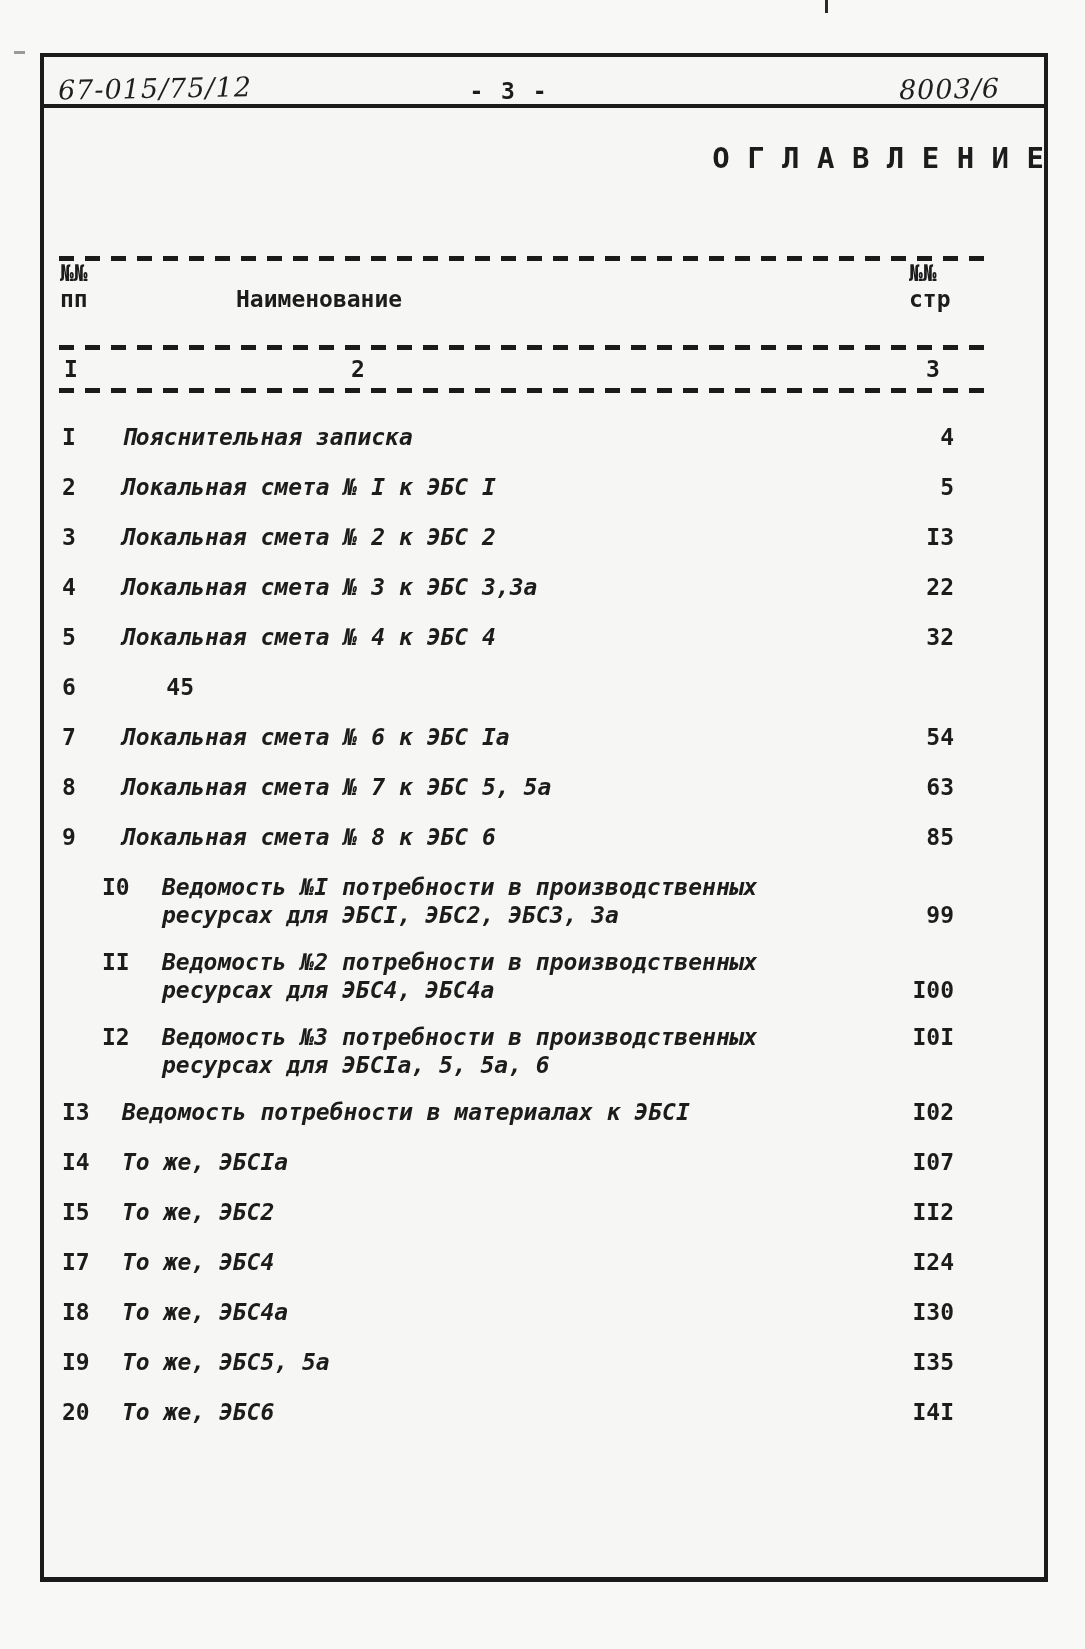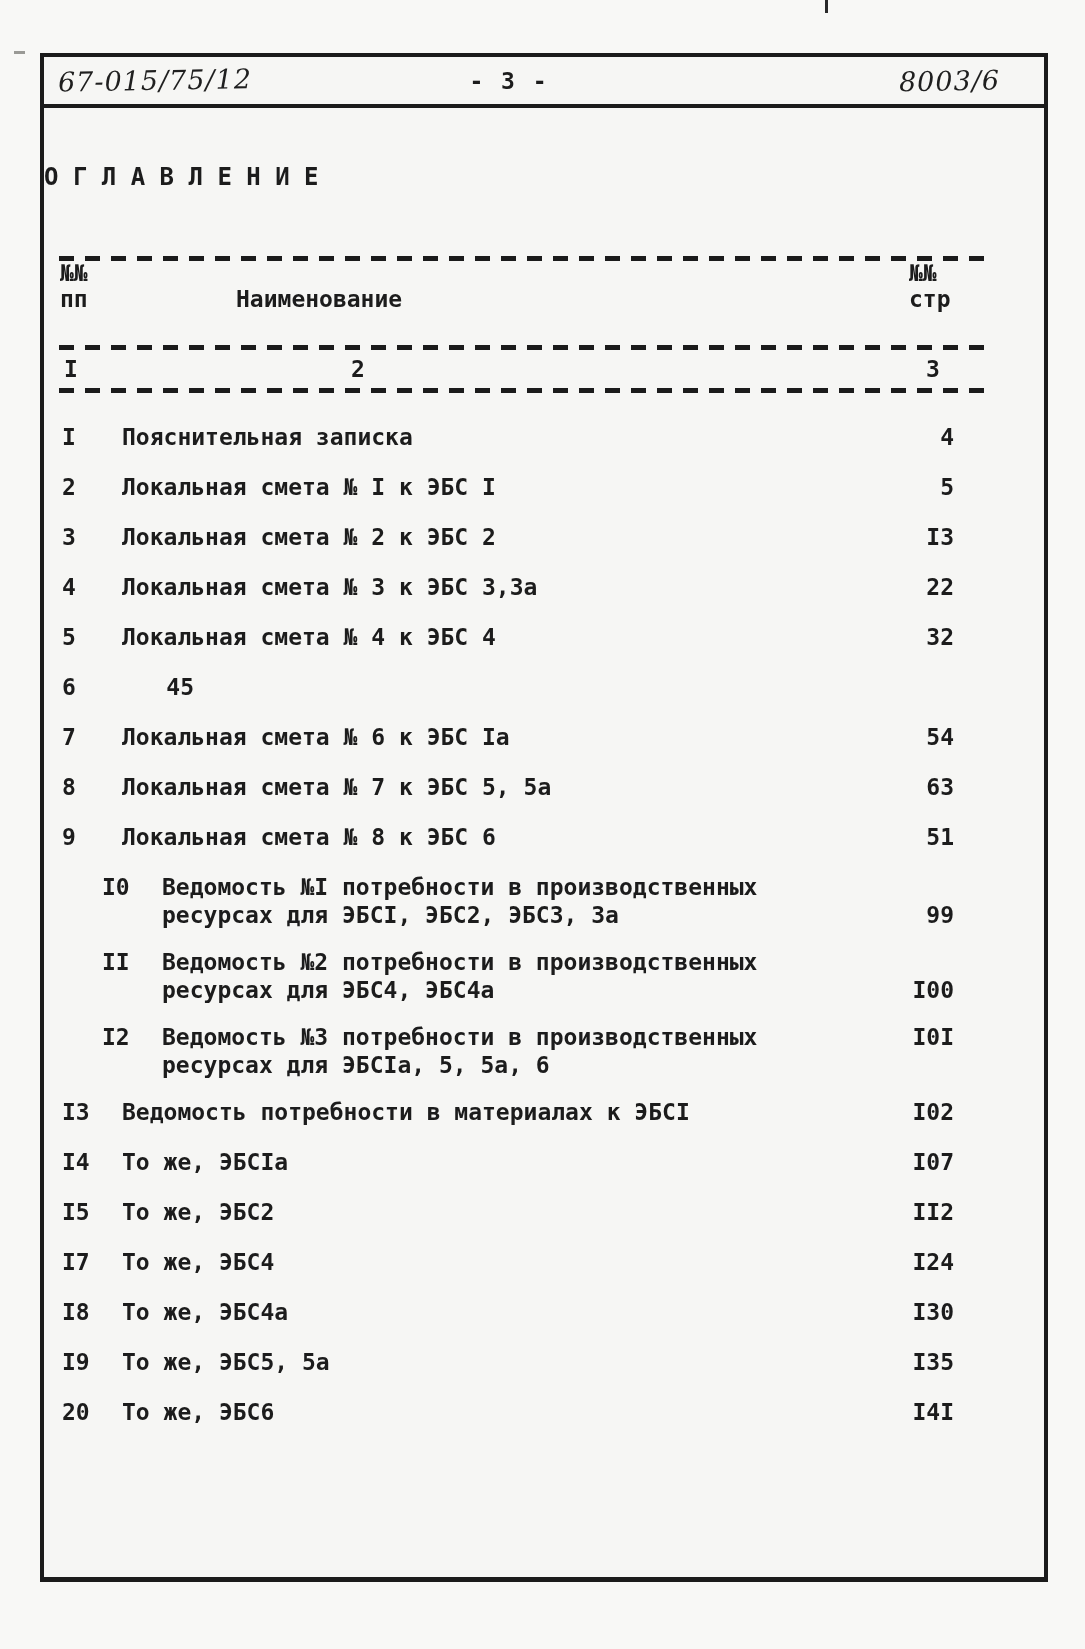--- a/index.html
+++ b/index.html
@@ -12,56 +12,56 @@
   .tick{position:absolute;background:#2a2a2a;}
   .speck{position:absolute;background:#9a9a96;}
   .frame{
     position:absolute;left:40px;top:53px;width:1008px;height:1529px;
     border:4px solid #1b1b1b;border-bottom-width:5px;box-sizing:border-box;
     background:#f6f6f4;
   }
   .band{
     position:absolute;left:0;top:0;width:100%;height:47px;
     border-bottom:4px solid #1b1b1b;box-sizing:content-box;
-    display:flex;align-items:center;justify-content:space-between;
+    display:flex;align-items:flex-end;justify-content:space-between;
   }
   .hand{
     font-family:"DejaVu Serif", serif;font-style:italic;font-weight:500;
     font-size:27px;letter-spacing:1px;color:#1f1f1f;white-space:nowrap;
   }
   .band .hand.left{padding-left:14px;transform:rotate(-1deg);}
   .band .hand.right{padding-right:44px;transform:rotate(-1deg);}
   .band .pageno{
     font-size:23px;font-weight:bold;letter-spacing:2px;
     position:absolute;left:0;right:70px;text-align:center;
   }
   .doc-title{
-    position:absolute;top:84px;left:0;width:100%;text-align:left;
-    font-size:24px;font-weight:bold;white-space:pre;margin-top:22px;
+    position:absolute;top:84px;left:0;width:100%;text-align:right;
+    font-size:29px;font-weight:bold;white-space:pre;
   }
   .dash{
     position:absolute;left:15px;width:935px;height:5px;
     background:repeating-linear-gradient(to right,#1b1b1b 0 15px,transparent 15px 26px);
   }
   .dash.d1{top:199px;}
   .dash.d2{top:288px;}
   .dash.d3{top:331px;}
   .colhead{position:absolute;font-size:23px;font-weight:bold;line-height:26px;white-space:pre-line;}
   .colhead.num{left:16px;top:203px;}
   .colhead.name{left:192px;top:229px;text-align:right;}
   .colhead.page{left:865px;top:203px;}
   .colidx{position:absolute;top:299px;font-size:23px;font-weight:bold;line-height:26px;}
   .colidx.c1{left:20px;}
   .colidx.c2{left:307px;}
   .colidx.c3{left:882px;}
   .rows{position:absolute;left:18px;top:366px;width:892px;}
   .toc-row{display:flex;align-items:flex-start;margin-bottom:22px;
     font-size:23px;font-weight:bold;line-height:28px;}
   .toc-row .num{flex:0 0 60px;}
-  .toc-row .name{flex:1 1 auto;white-space:pre-line;}
+  .toc-row .name{flex:1 1 auto;white-space:pre-line;font-style:italic;}
   .toc-row .pg{flex:0 0 72px;text-align:right;align-self:flex-start;}
   .toc-row.two{margin-bottom:19px;margin-left:40px;}
   .toc-row.pg-bottom .pg{align-self:flex-end;}
 </style>
 </head>
 <body>
 
 <div class="tick" style="left:825px;top:0;width:3px;height:13px;"></div>
 <div class="speck" style="left:14px;top:51px;width:11px;height:3px;"></div>
 
@@ -127,21 +127,21 @@
       <span class="pg">54</span>
     </div>
     <div class="toc-row">
       <span class="num">8</span>
       <span class="name">Локальная смета № 7 к ЭБС 5, 5а</span>
       <span class="pg">63</span>
     </div>
     <div class="toc-row">
       <span class="num">9</span>
       <span class="name">Локальная смета № 8 к ЭБС 6</span>
-      <span class="pg">51</span>
+      <span class="pg">85</span>
     </div>
     <div class="toc-row two pg-bottom">
       <span class="num">I0</span>
       <span class="name">Ведомость №I потребности в производственных
 ресурсах для ЭБСI, ЭБС2, ЭБС3, 3а</span>
       <span class="pg">99</span>
     </div>
     <div class="toc-row two pg-bottom">
       <span class="num">II</span>
       <span class="name">Ведомость №2 потребности в производственных

